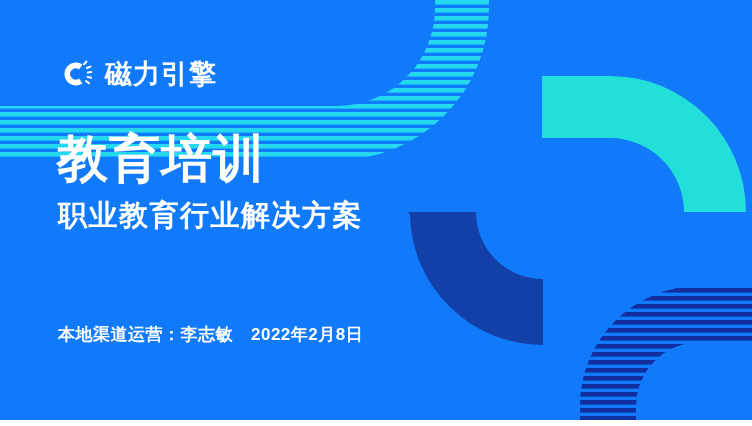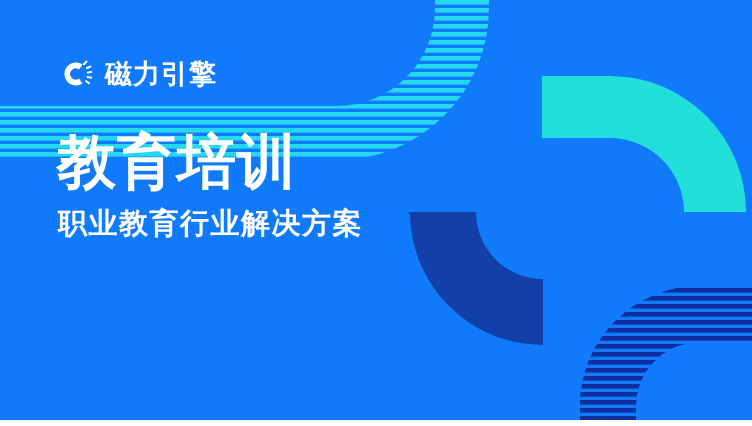--- a/index.html
+++ b/index.html
@@ -66,21 +66,21 @@
 
   
   .headline {
     position: absolute;
     left: 57px;
     top: 132px;
     z-index: 5;
   }
   .title {
     color: #ffffff;
-    font-size: 59px;
+    font-size: 51px;
     font-weight: 700;
     line-height: 1.05;
     letter-spacing: 1px;
     white-space: nowrap;
     margin: 0;
   }
   .subtitle {
     color: #ffffff;
     font-size: 29px;
     font-weight: 700;
@@ -190,16 +190,19 @@
       </g>
     </svg>
     <span class="logo-word">磁力引擎</span>
   </div>
 
   <div class="headline">
     <h1 class="title">教育培训</h1>
     <div class="subtitle">职业教育行业解决方案</div>
   </div>
 
+  <div class="meta">
+    <span>本地渠道运营：李志敏</span><span class="meta-date">2022年2月8日</span>
+  </div>
 
 </div>
 
 <div class="bottom-strip"></div>
 
 </body></html>

